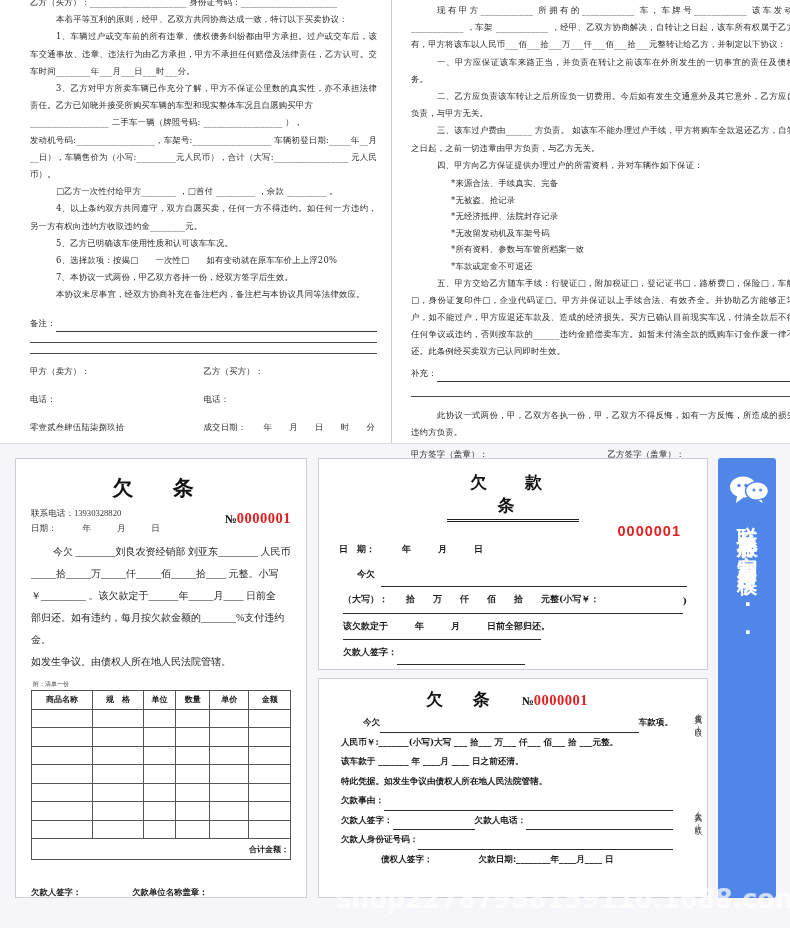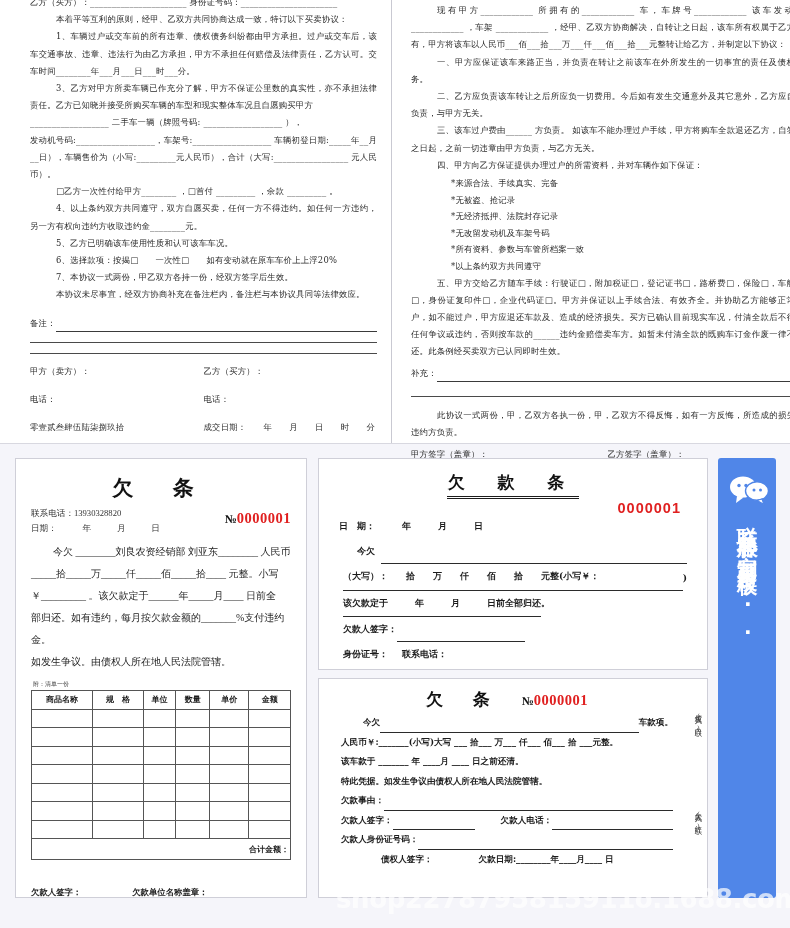--- a/index.html
+++ b/index.html
@@ -69,21 +69,21 @@
   table.goods td.total{text-align:right;padding-left:8px;font-weight:700;height:18px;}
   .foot-1{font-size:8.4px;margin-top:22px;line-height:21px;font-weight:700;color:#1c1c1c;
           font-family:"DejaVu Serif","Liberation Serif",serif;}
   .foot-1 .c2{display:inline-block;margin-left:48px;}
 
   
   #doc-qiankuan{left:318px;top:458px;width:390px;height:212px;}
   #doc-qiankuan .pad{padding:8px 20px 0 20px;}
   .title-2{
     text-align:center;font-size:17px;font-weight:700;letter-spacing:14px;color:#111;
-    font-family:Liberation Sans, sans-serif;
+    font-family:Liberation Mono, monospace;
     border-bottom:3px double #1c1c1c;display:block;width:132px;margin:4px auto 0 auto;padding-bottom:2px;
   }
   .num-2{text-align:right;color:#e02020;font-size:14.5px;font-weight:700;letter-spacing:1px;
          font-family:"Liberation Sans",sans-serif;margin:1px 6px 0 0;}
   .ln-2{font-size:9px;line-height:25px;color:#1c1c1c;font-weight:700;
         font-family:"DejaVu Serif","Liberation Serif",serif;}
   .ul{border-bottom:1px solid #2b2b2b;display:inline-block;}
 
   
   #doc-qiantiao-right{left:318px;top:678px;width:390px;height:220px;}
@@ -161,21 +161,21 @@
       <p class="ind2">一、甲方应保证该车来路正当，并负责在转让之前该车在外所发生的一切事宜的责任及债权债务。</p>
       <p class="ind2">二、乙方应负责该车转让之后所应负一切费用。今后如有发生交通意外及其它意外，乙方应自行负责，与甲方无关。</p>
       <p class="ind2">三、该车过户费由______ 方负责。 如该车不能办理过户手续，甲方将购车全款退还乙方，自签订之日起，之前一切违章由甲方负责，与乙方无关。</p>
       <p class="ind2">四、甲方向乙方保证提供办理过户的所需资料，并对车辆作如下保证：</p>
       <div class="bullets">
         <span>*来源合法、手续真实、完备</span>
         <span>*无被盗、抢记录</span>
         <span>*无经济抵押、法院封存记录</span>
         <span>*无改留发动机及车架号码</span>
         <span>*所有资料、参数与车管所档案一致</span>
-        <span>*以上条约双方共同遵守</span>
+        <span>*车款或定金不可退还</span>
       </div>
       <p class="ind2">五、甲方交给乙方随车手续：行驶证□，附加税证□，登记证书□，路桥费□，保险□，车船费□，身份证复印件□，企业代码证□。甲方并保证以上手续合法、有效齐全。并协助乙方能够正常过户，如不能过户，甲方应退还车款及、造成的经济损失。买方已确认目前现实车况，付清全款后不得有任何争议或违约，否则按车款的______违约金赔偿卖车方。如暂未付清全款的既购车订金作废一律不退还。此条例经买卖双方已认同即时生效。</p>
 
       <div style="display:flex;align-items:flex-end;margin-top:4px;">
         <span>补充：</span>
         <span class="u" style="flex:1"></span>
       </div>
       <div class="rule2" style="margin:14px 0 10px 0"></div>
 
       <p class="ind2">此协议一式两份，甲，乙双方各执一份，甲，乙双方不得反悔，如有一方反悔，所造成的损失由违约方负责。</p>
@@ -367,21 +367,21 @@
     <div class="ln-3">特此凭据。如发生争议由债权人所在地人民法院管辖。</div>
 
     <div class="ln-3" style="display:flex;align-items:flex-end;">
       <span>欠款事由：</span>
       <span class="ul" style="flex:1;height:15px"></span>
     </div>
 
     <div class="ln-3" style="display:flex;align-items:flex-end;">
       <span>欠款人签字：</span>
       <span class="ul" style="width:82px;height:15px"></span>
-      <span style="margin-left:26px">欠款人电话：</span>
+      <span style="">欠款人电话：</span>
       <span class="ul" style="flex:1;height:15px"></span>
     </div>
 
     <div class="ln-3" style="display:flex;align-items:flex-end;">
       <span>欠款人身份证号码：</span>
       <span class="ul" style="flex:1;height:15px"></span>
     </div>
 
     <div class="ln-3" style="display:flex;align-items:flex-end;padding-left:40px;">
       <span>债权人签字：</span>

